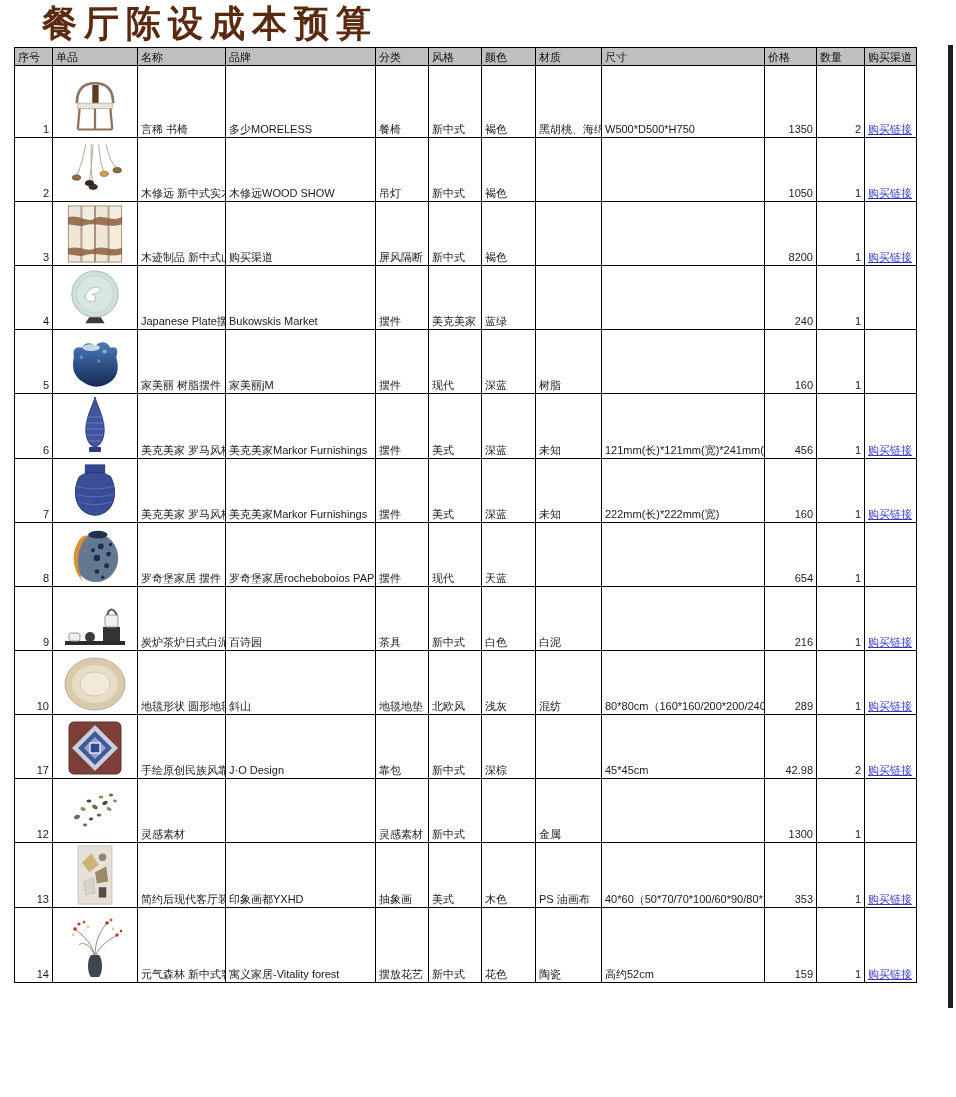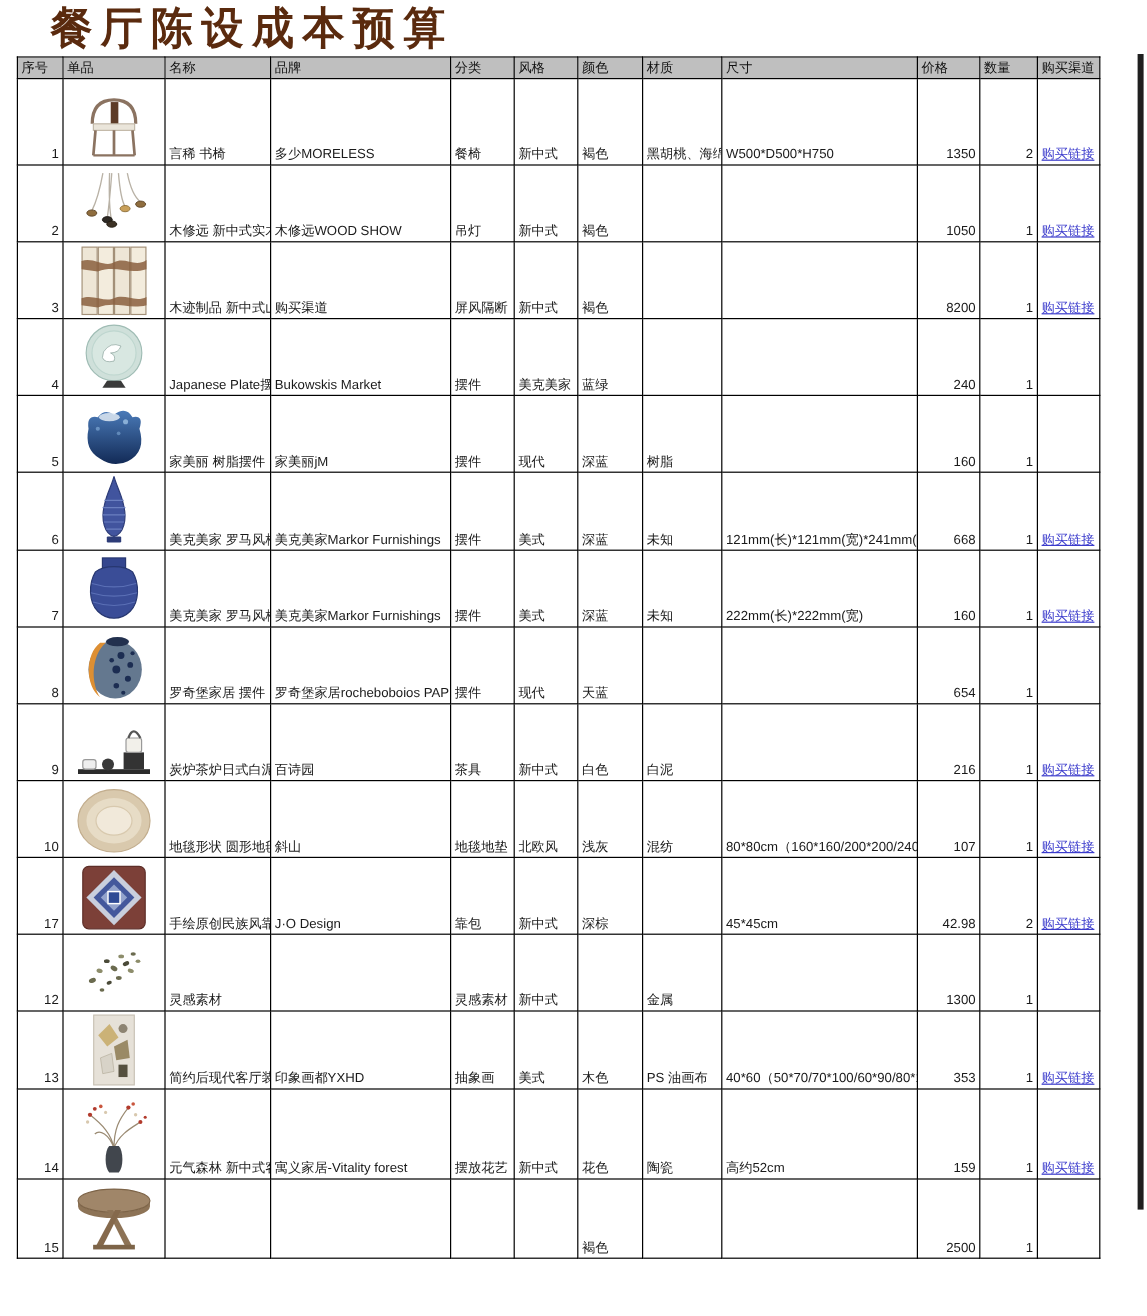--- a/index.html
+++ b/index.html
@@ -191,21 +191,21 @@
             <rect x="14" y="52" width="12" height="5" rx="1" fill="#2d3c78"></rect>
           </svg>
         </td>
         <td>美克美家 罗马风格</td>
         <td>美克美家Markor Furnishings</td>
         <td>摆件</td>
         <td>美式</td>
         <td>深蓝</td>
         <td>未知</td>
         <td>121mm(长)*121mm(宽)*241mm(高)</td>
-        <td class="num">668</td>
+        <td class="num">456</td>
         <td class="num">1</td>
         <td><a class="plink">购买链接</a></td>
       </tr>
 
       <tr style="height:64px">
         <td class="idx">7</td>
         <td class="img">
           <svg width="52" height="58" viewBox="0 0 52 60">
             <rect x="16" y="2" width="20" height="9" fill="#34468e" stroke="#273770" stroke-width="1"></rect>
             <path d="M10 14 C4 24 4 40 12 48 C20 56 32 56 40 48 C48 40 48 24 42 14 C34 8 18 8 10 14 Z" fill="#3a4d97" stroke="#273770" stroke-width="1"></path>
@@ -286,21 +286,21 @@
             <ellipse cx="33" cy="29" rx="15" ry="12" fill="#f1e9da" stroke="#d8c9ae" stroke-width="1"></ellipse>
           </svg>
         </td>
         <td>地毯形状 圆形地毯</td>
         <td>斜山</td>
         <td>地毯地垫</td>
         <td>北欧风</td>
         <td>浅灰</td>
         <td>混纺</td>
         <td>80*80cm（160*160/200*200/240*240）</td>
-        <td class="num">107</td>
+        <td class="num">289</td>
         <td class="num">1</td>
         <td><a class="plink">购买链接</a></td>
       </tr>
 
       <tr style="height:64px">
         <td class="idx">17</td>
         <td class="img">
           <svg width="58" height="58" viewBox="0 0 58 58">
             <rect x="3" y="3" width="52" height="52" rx="5" fill="#7c4038" stroke="#5d2e28" stroke-width="1"></rect>
             <polygon points="29,6 52,29 29,52 6,29" fill="#c9cfdd"></polygon>
@@ -398,41 +398,19 @@
         <td>摆放花艺</td>
         <td>新中式</td>
         <td>花色</td>
         <td>陶瓷</td>
         <td>高约52cm</td>
         <td class="num">159</td>
         <td class="num">1</td>
         <td><a class="plink">购买链接</a></td>
       </tr>
 
-      <tr style="height:66px">
-        <td class="idx">15</td>
-        <td class="img">
-          <svg width="72" height="58" viewBox="0 0 72 60">
-            <path d="M5 12 A31 10 0 0 0 67 12 L67 17 A31 10 0 0 1 5 17 Z" fill="#8d7356"></path>
-            <ellipse cx="36" cy="12" rx="31" ry="10" fill="#a08669" stroke="#7d6448" stroke-width="1"></ellipse>
-            <polygon points="30,20 35,20 52,52 46,52" fill="#8d7356"></polygon>
-            <polygon points="42,20 37,20 20,52 26,52" fill="#85694c"></polygon>
-            <rect x="18" y="50" width="36" height="4" fill="#7d6448"></rect>
-          </svg>
-        </td>
-        <td></td>
-        <td></td>
-        <td></td>
-        <td></td>
-        <td>褐色</td>
-        <td></td>
-        <td></td>
-        <td class="num">2500</td>
-        <td class="num">1</td>
-        <td></td>
-      </tr>
 
 
     </tbody>
   </table>
 
   <div class="edge-line"></div>
 </div>
 
 </body></html>

